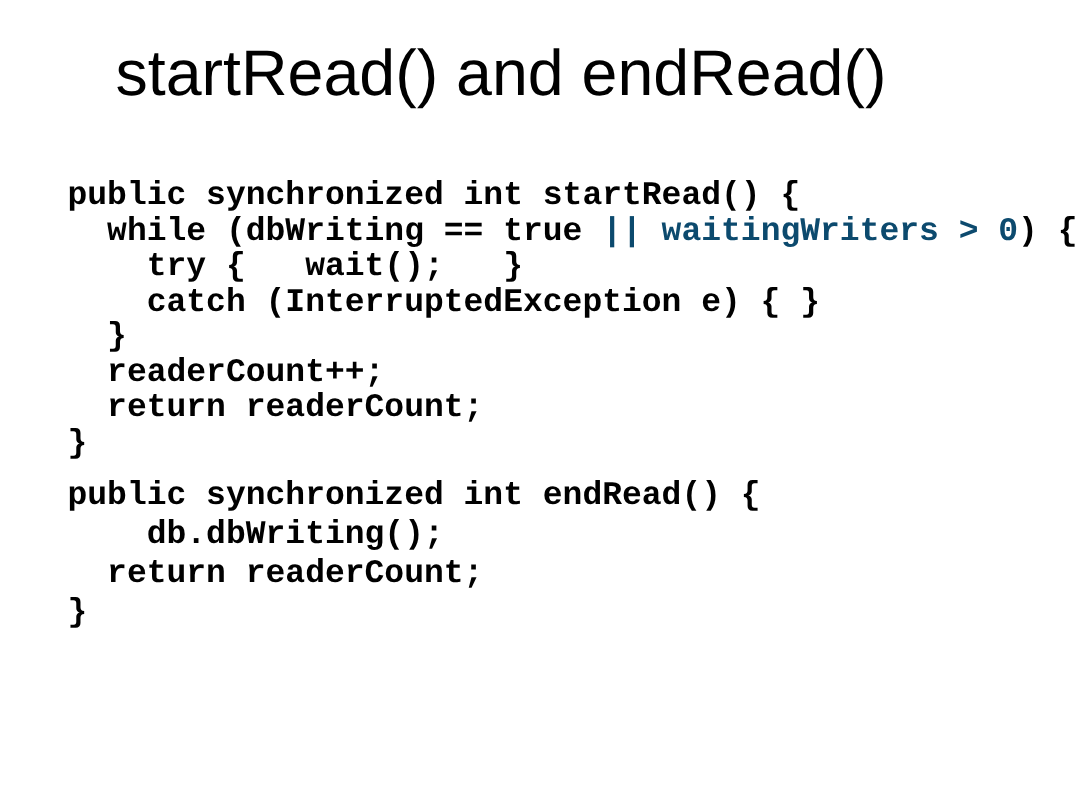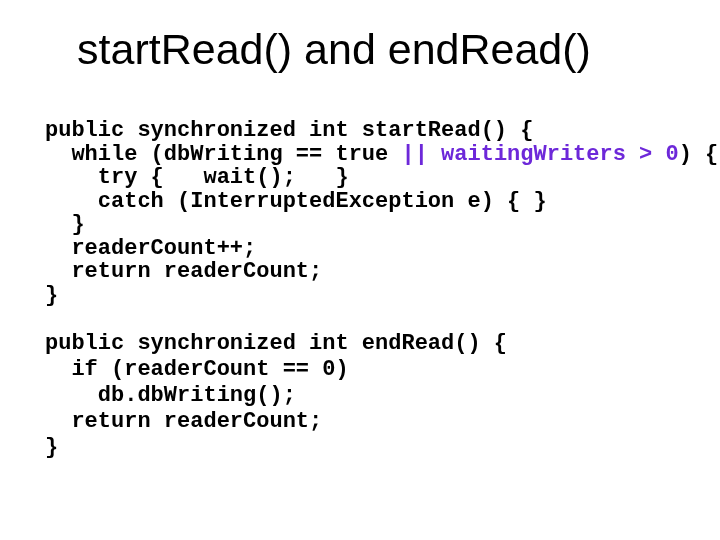--- a/index.html
+++ b/index.html
@@ -42,30 +42,30 @@
     font-size: 22px;
     font-weight: bold;
     color: #000000;
     white-space: pre;
   }
   #code-block-1 {
     top: 119px;
     line-height: 23.5px;
   }
   #code-block-2 {
-    top: 331px;
+    top: 318px;
     line-height: 26px;
     font-family: Liberation Mono, monospace;
   }
   .code .seg-red {
-    color: #6d28d9;
+    color: #0c4a6e;
   }
 </style>
 </head>
 <body>
 
 <div class="slide">
   <h1 class="title">startRead() and endRead()</h1>
 
   <pre class="code" id="code-block-1"><div><span>public synchronized int startRead() {</span></div><div><span>  while (dbWriting == true </span><span class="seg-red">|| waitingWriters &gt; 0</span><span>) {</span></div><div><span>    try {   wait();   }</span></div><div><span>    catch (InterruptedException e) { }</span></div><div><span>  }</span></div><div><span>  readerCount++;</span></div><div><span>  return readerCount;</span></div><div><span>}</span></div></pre>
 
-  <pre class="code" id="code-block-2"><div><span>public synchronized int endRead() {</span></div><div><span>  if (readerCount == 0)</span></div><div><span>    db.dbWriting();</span></div><div><span>  return readerCount;</span></div><div><span>}</span></div></pre>
+  <pre class="code" id="code-block-2"><div><span>public synchronized int endRead() {</span></div><div><span>    db.dbWriting();</span></div><div><span>  return readerCount;</span></div><div><span>}</span></div></pre>
 </div>
 
 </body></html>

